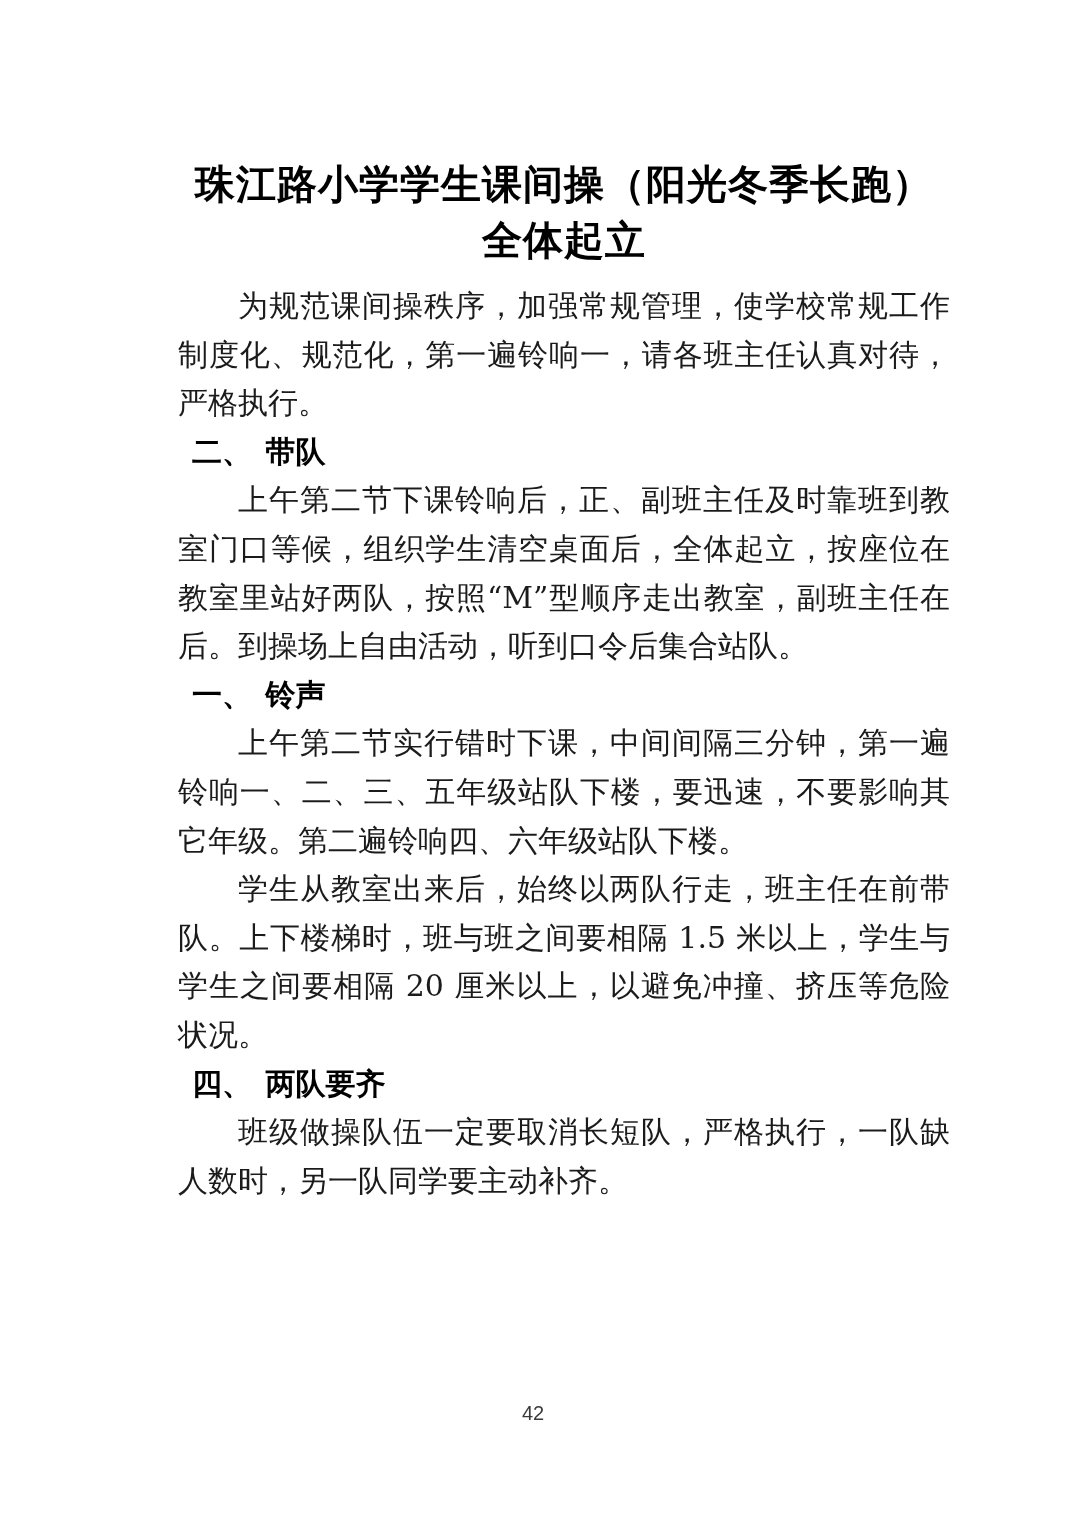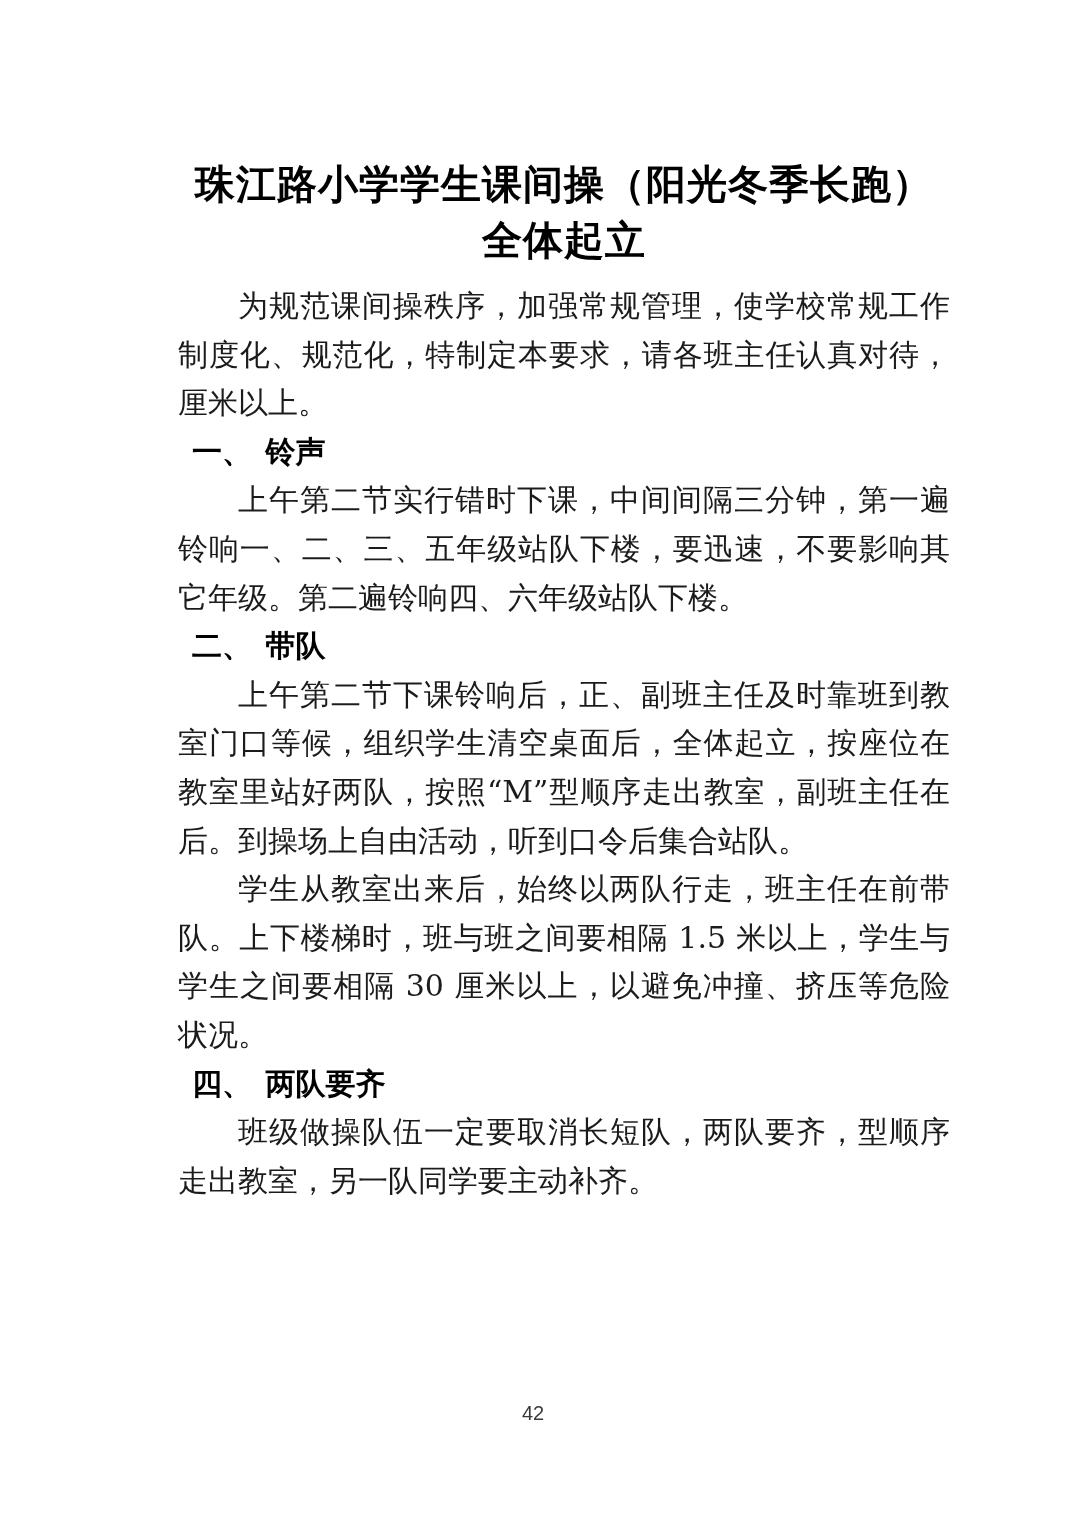--- a/index.html
+++ b/index.html
@@ -74,42 +74,42 @@
 <div class="page">
   <div class="content">
 
     <h1 class="title">
       <span class="title-line">珠江路小学学生课间操（阳光冬季长跑）</span>
       <span class="title-line">全体起立</span>
     </h1>
 
     <div class="doc-body">
 
-      <p class="para">为规范课间操秩序，加强常规管理，使学校常规工作制度化、规范化，特制定本要求，请各班主任认真对待，厘米以上。</p>
+      <p class="para">为规范课间操秩序，加强常规管理，使学校常规工作制度化、规范化，第一遍铃响一，请各班主任认真对待，严格执行。</p>
+
+      <section>
+        <h2 class="heading"><span>二、</span><span class="hlabel">带队</span></h2>
+        <p class="para">上午第二节下课铃响后，正、副班主任及时靠班到教室门口等候，组织学生清空桌面后，全体起立，按座位在教室里站好两队，按照“M”型顺序走出教室，副班主任在后。到操场上自由活动，听到口令后集合站队。</p>
+      </section>
 
       <section>
         <h2 class="heading"><span>一、</span><span class="hlabel">铃声</span></h2>
         <p class="para">上午第二节实行错时下课，中间间隔三分钟，第一遍铃响一、二、三、五年级站队下楼，要迅速，不要影响其它年级。第二遍铃响四、六年级站队下楼。</p>
       </section>
 
       <section>
-        <h2 class="heading"><span>二、</span><span class="hlabel">带队</span></h2>
-        <p class="para">上午第二节下课铃响后，正、副班主任及时靠班到教室门口等候，组织学生清空桌面后，全体起立，按座位在教室里站好两队，按照“M”型顺序走出教室，副班主任在后。到操场上自由活动，听到口令后集合站队。</p>
-      </section>
-
-      <section>
-        <p class="para">学生从教室出来后，始终以两队行走，班主任在前带队。上下楼梯时，班与班之间要相隔 1.5 米以上，学生与学生之间要相隔 30 厘米以上，以避免冲撞、挤压等危险状况。</p>
+        <p class="para">学生从教室出来后，始终以两队行走，班主任在前带队。上下楼梯时，班与班之间要相隔 1.5 米以上，学生与学生之间要相隔 20 厘米以上，以避免冲撞、挤压等危险状况。</p>
       </section>
 
       <section>
         <h2 class="heading"><span>四、</span><span class="hlabel">两队要齐</span></h2>
       </section>
 
       <section>
-        <p class="para">班级做操队伍一定要取消长短队，两队要齐，型顺序走出教室，另一队同学要主动补齐。</p>
+        <p class="para">班级做操队伍一定要取消长短队，严格执行，一队缺人数时，另一队同学要主动补齐。</p>
       </section>
 
 
     </div>
   </div>
 
   <div class="page-number">42</div>
 </div>
 
 </body></html>

